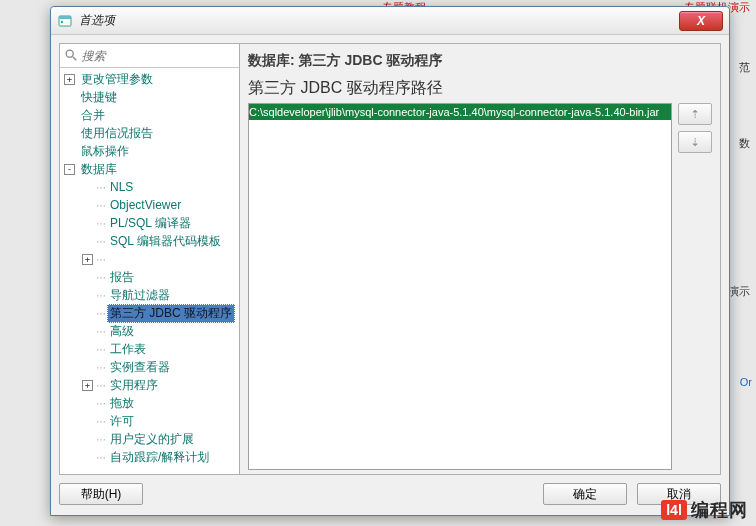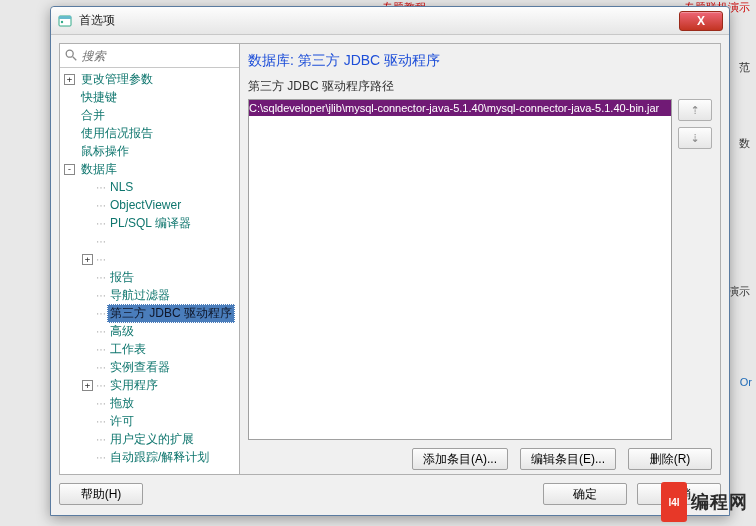--- a/index.html
+++ b/index.html
@@ -1,20 +1,20 @@
 <!DOCTYPE html>
 <html><head>
 <meta charset="utf-8">
 <style>
 * { box-sizing: border-box; margin: 0; padding: 0; }
 body { font-family: "Microsoft YaHei", Tahoma, sans-serif; font-size: 12px; background: #e8e8e8; width: 756px; height: 526px; overflow: hidden; position: relative; }
 .bg-fragments { position: absolute; top: 0; right: 0; width: 756px; height: 526px; }
 .frag { position: absolute; font-size: 11px; color: #c00; }
 .window { position: absolute; left: 50px; top: 6px; width: 680px; height: 510px; background: #f0f0f0; border: 1px solid #5a7ba0; border-radius: 4px 4px 0 0; box-shadow: 0 3px 14px rgba(0,0,0,0.35); }
-.titlebar { height: 28px; background: linear-gradient(#fdfdfd, #e6e6e6); border-bottom: 1px solid #c8c8c8; display: flex; align-items: center; padding: 12px 6px; border-radius: 4px 4px 0 0; }
+.titlebar { height: 28px; background: linear-gradient(#fdfdfd, #e6e6e6); border-bottom: 1px solid #c8c8c8; display: flex; align-items: center; padding: 12px 6px; border-radius: 4px 4px 0 0; font-style: italic; }
 .titlebar .icon { width: 16px; height: 16px; margin-right: 6px; display: flex; align-items: center; justify-content: center; }
 .titlebar .title { font-size: 12px; color: #222; flex: 1; }
 .close-btn { width: 44px; height: 20px; background: linear-gradient(#e67, #c33422); border: 1px solid #9a2a1a; border-radius: 3px; color: #fff; display: flex; align-items: center; justify-content: center; font-weight: bold; cursor: pointer; box-shadow: inset 0 1px 0 rgba(255,255,255,0.3); }
 .body { position: absolute; top: 28px; left: 0; right: 0; bottom: 0; background: #f0f0f0; }
 .inner { position: absolute; left: 8px; top: 8px; right: 8px; bottom: 40px; border: 1px solid #b0b0b0; background: #f0f0f0; display: flex; }
 .left-pane { width: 180px; border-right: 1px solid #b0b0b0; display: flex; flex-direction: column; }
 .search-row { height: 24px; border-bottom: 1px solid #c8c8c8; display: flex; align-items: center; padding: 0 4px; background: #fff; }
 .search-row .sicon { width: 16px; height: 16px; margin-right: 3px; color: #777; }
 .search-row input { border: none; outline: none; width: 100%; font-size: 12px; color: #000000; font-style: italic; background: transparent; }
 .tree { flex: 1; overflow: auto; background: #fff; padding: 2px 0; }
@@ -23,33 +23,33 @@
 .tree::-webkit-scrollbar-thumb { background: #c8c8c8; border: 1px solid #a0a0a0; border-radius: 2px; }
 .node { display: flex; align-items: center; height: 18px; padding-left: 4px; cursor: default; white-space: nowrap; }
 .node .exp { width: 11px; height: 11px; border: 1px solid #888; background: #fff; display: flex; align-items: center; justify-content: center; font-size: 9px; line-height: 1; color: #333; margin-right: 3px; flex-shrink: 0; font-family: monospace; }
 .node .noexp { width: 11px; height: 11px; margin-right: 3px; flex-shrink: 0; }
 .node .dots { color: #aaa; margin-right: 2px; flex-shrink: 0; letter-spacing: -1px; font-size: 10px; }
 .node .lbl { font-size: 12px; color: #0f766e; padding: 0 3px; }
 .node.selected .lbl { background: #4a7dbb; color: #0f172a; border: 1px dotted #fff; padding: 0 2px; }
 .node.d1 { padding-left: 4px; }
 .node.d2 { padding-left: 22px; }
 .right-pane { flex: 1; display: flex; flex-direction: column; padding: 4px 8px 4px 8px; }
-.r-title { font-size: 14px; font-weight: normal; color: #1d4ed8; padding: 4px 0 6px 0; }
-.r-sub { font-size: 12px; color: #333; padding: 2px 0 4px 0; }
+.r-title { font-size: 14px; font-weight: bold; color: #404040; padding: 4px 0 6px 0; }
+.r-sub { font-size: 16px; color: #333; padding: 2px 0 4px 0; }
 .list-area { flex: 1; display: flex; gap: 6px; }
 .listbox { flex: 1; border: 1px solid #a0a0a0; background: #fff; overflow: hidden; }
-.list-item { background: #701a75; color: #fff; padding: 2px 0; font-size: 11px; white-space: nowrap; overflow: hidden; }
+.list-item { background: #15803d; color: #fff; padding: 2px 0; font-size: 11px; white-space: nowrap; overflow: hidden; }
 .side-btns { width: 34px; display: flex; flex-direction: column; gap: 6px; padding-top: 0; }
 .sbtn { height: 22px; border: 1px solid #b0b0b0; background: linear-gradient(#fdfdfd,#e6e6e6); border-radius: 2px; display: flex; align-items: center; justify-content: center; color: #888; font-size: 11px; cursor: pointer; }
 .bottom-btns { display: flex; justify-content: flex-end; gap: 12px; padding: 8px 0 0 0; }
 .btn { min-width: 84px; height: 22px; border: 1px solid #a0a0a0; background: linear-gradient(#fdfdfd,#e6e6e6); border-radius: 2px; display: flex; align-items: center; justify-content: center; font-size: 12px; cursor: pointer; padding: 0 10px; }
 .footer { position: absolute; left: 8px; right: 8px; bottom: 6px; height: 30px; display: flex; justify-content: space-between; align-items: center; }
 .footer .right-btns { display: flex; gap: 10px; }
 .logo { position: absolute; right: 8px; bottom: 4px; display: flex; align-items: center; gap: 4px; }
-.logo .sq { width: 26px; height: 40px; background: #e73828; border-radius: 3px; display: flex; align-items: center; justify-content: center; color: #fff; font-weight: bold; font-size: 10px; }
+.logo .sq { width: 26px; height: 20px; background: #e73828; border-radius: 3px; display: flex; align-items: center; justify-content: center; color: #fff; font-weight: bold; font-size: 14px; }
 .logo .txt { font-size: 18px; font-weight: bold; color: #2a2a2a; letter-spacing: 1px; }
 </style>
 </head>
 <body>
 
 <div class="bg-fragments">
   <div class="frag" style="left:382px;top:0;">专题教程</div>
   <div class="frag" style="right:6px;top:0;">专题联机演示</div>
   <div class="frag" style="right:6px;top:60px;color:#333;">范</div>
   <div class="frag" style="right:6px;top:136px;color:#333;">数</div>
@@ -118,20 +118,21 @@
               <span class="lbl">ObjectViewer</span>
             </div>
             <div class="node d2">
               <span class="noexp"></span>
               <span class="dots">⋯</span>
               <span class="lbl">PL/SQL 编译器</span>
             </div>
             <div class="node d2">
               <span class="noexp"></span>
               <span class="dots">⋯</span>
+              <span class="lbl">SQL 编辑器代码模板</span>
             </div>
             <div class="node d2">
               <span class="exp">+</span>
               <span class="dots">⋯</span>
             </div>
             <div class="node d2">
               <span class="noexp"></span>
               <span class="dots">⋯</span>
               <span class="lbl">报告</span>
             </div>
@@ -197,25 +198,20 @@
             </div>
           <div class="side-btns">
             <div class="sbtn">
                 <span>⇡</span>
               </div>
             <div class="sbtn">
                 <span>⇣</span>
               </div>
           </div>
         </div>
-        <div class="bottom-btns">
-          <div class="btn">添加条目(A)...</div>
-          <div class="btn">编辑条目(E)...</div>
-          <div class="btn">删除(R)</div>
-        </div>
       </div>
     </div>
 
     <div class="footer">
       <div class="btn">帮助(H)</div>
       <div class="right-btns">
         <div class="btn">确定</div>
         <div class="btn">取消</div>
       </div>
     </div>

